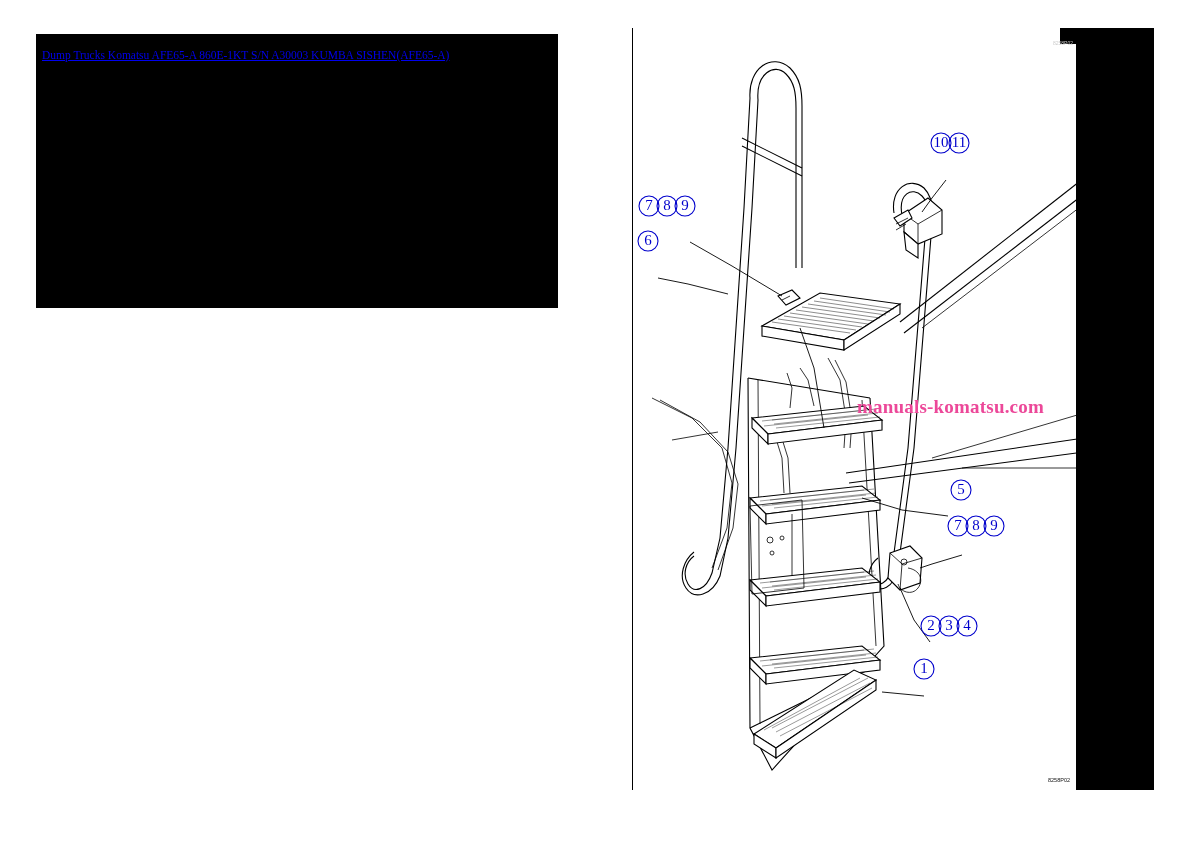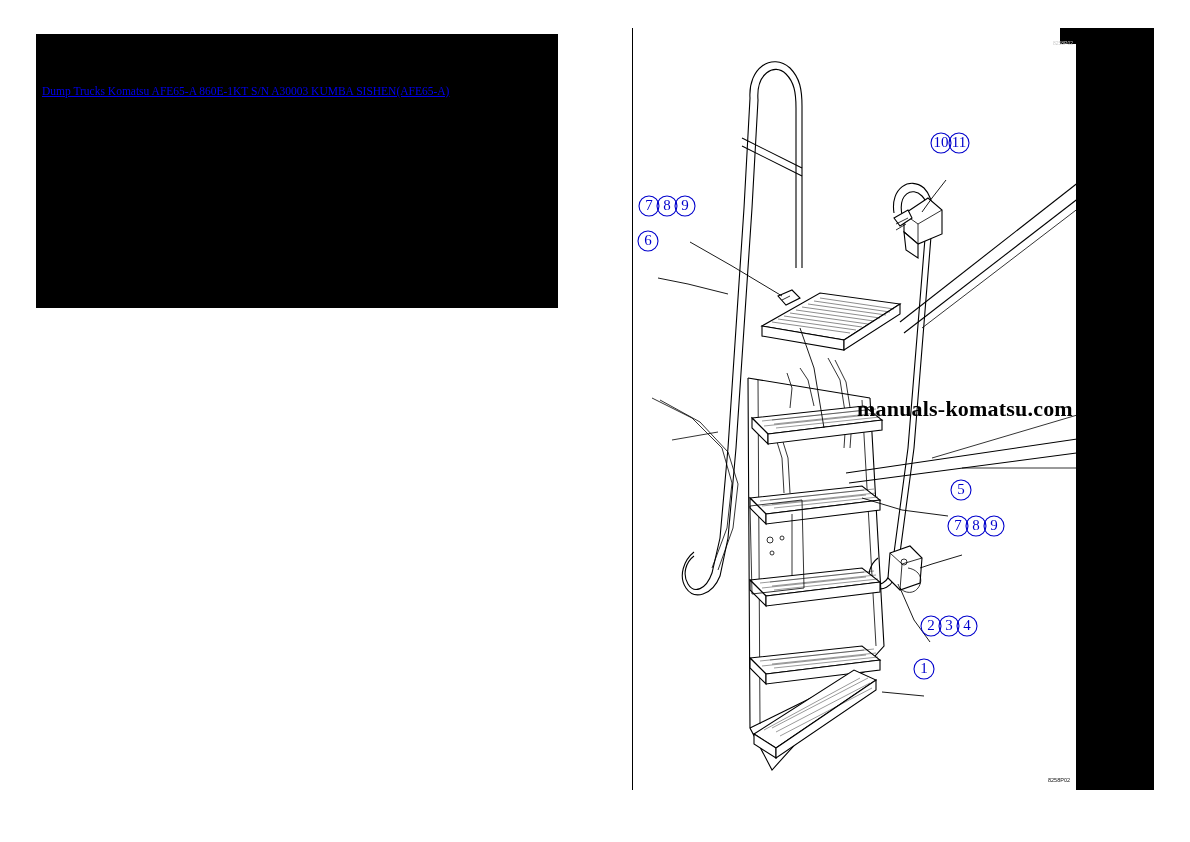--- a/index.html
+++ b/index.html
@@ -28,21 +28,20 @@
     position: absolute;
     left: 42px;
     top: 49px;
     font-size: 11.5px;
     font-family: "Liberation Serif", serif;
     color: #0000ee;
     white-space: nowrap;
     letter-spacing: 0px;
     z-index: 5;
     cursor: pointer;
-    margin-top: 36px;
   }
 
   
   #diagram-panel {
     position: absolute;
     left: 632px;
     top: 28px;
     width: 452px;
     height: 762px;
     background: #ffffff;
@@ -107,23 +106,23 @@
   .part-fill-white {
     stroke: #000000;
     fill: #ffffff;
     stroke-width: 1.1;
   }
   #watermark {
     position: absolute;
     left: 857px;
     top: 396px;
     font-family: "Liberation Serif", serif;
-    font-size: 22px;
+    font-size: 19px;
     font-weight: bold;
-    color: #000000;
+    color: #ec4899;
     white-space: nowrap;
     letter-spacing: 0.2px;
   }
   #diagram-code {
     position: absolute;
     left: 1048px;
     top: 777px;
     font-family: "Liberation Sans", sans-serif;
     font-size: 5.5px;
     color: #111111;

